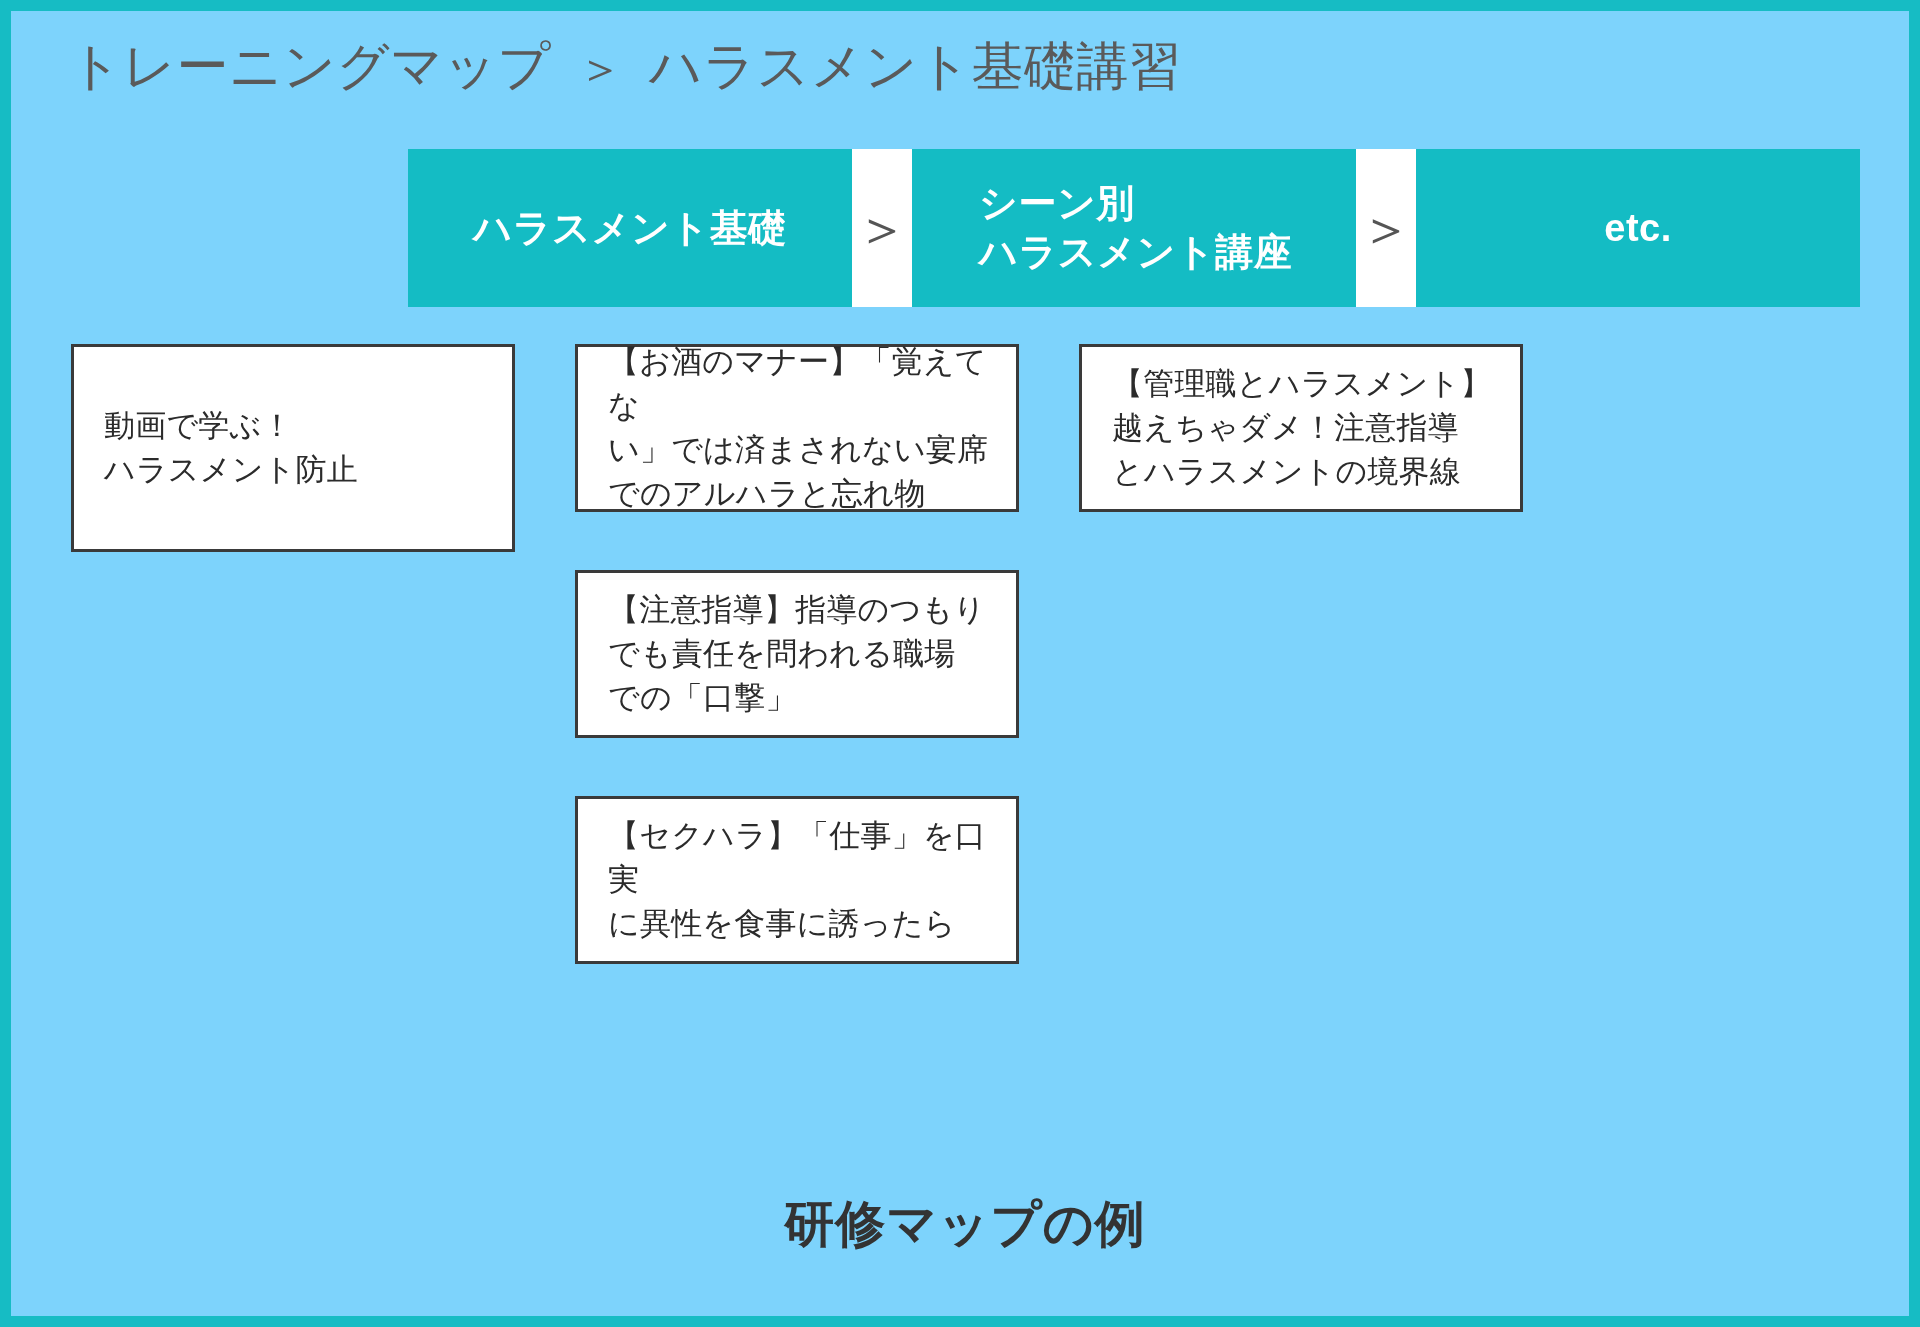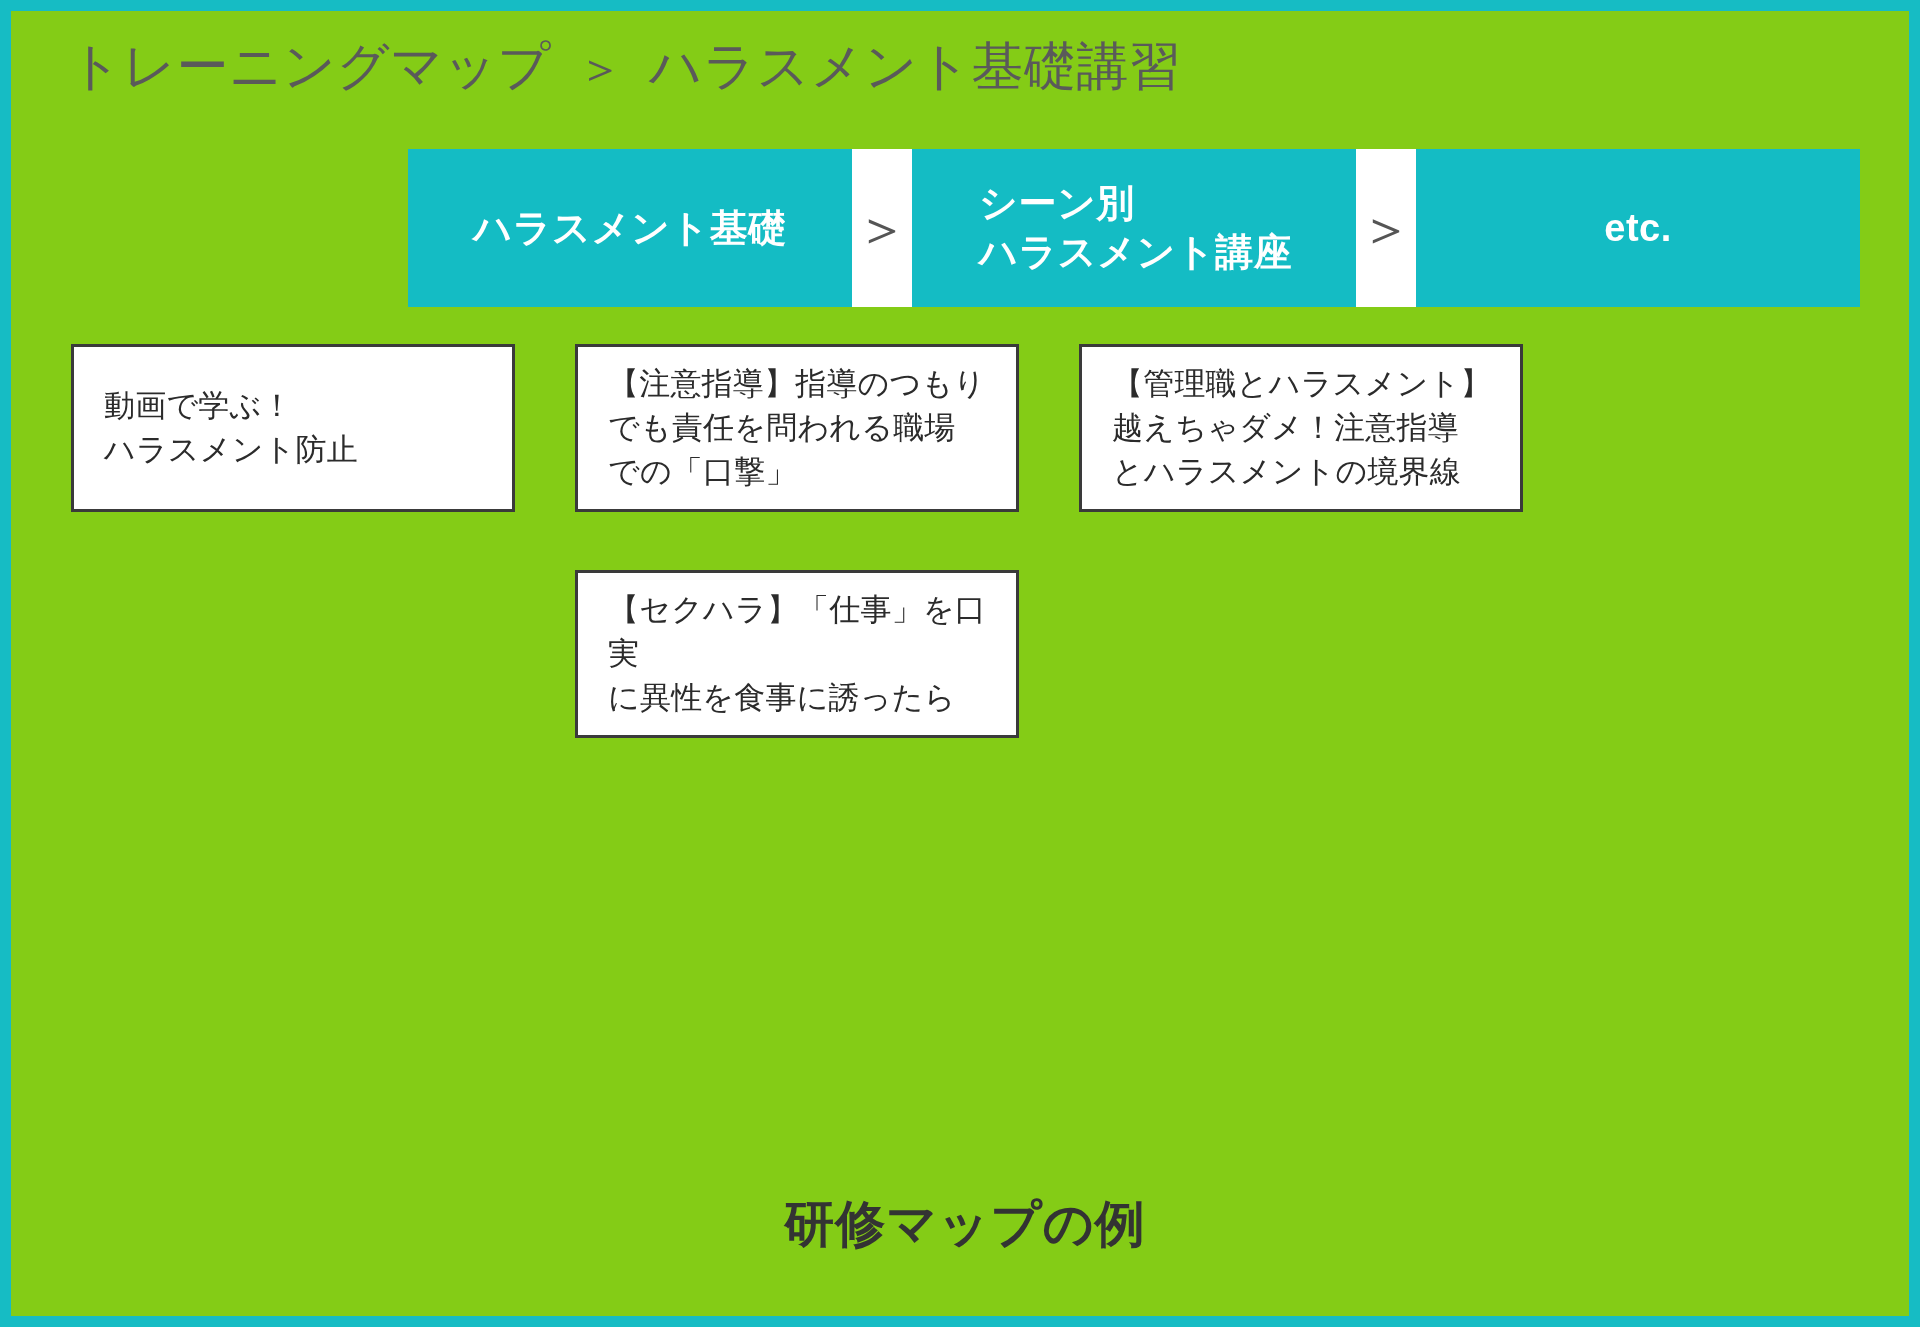--- a/index.html
+++ b/index.html
@@ -16,21 +16,21 @@
     height: 1327px;
     box-sizing: border-box;
     background: #ffffff;
     border: 11px solid #16bcc4;
     overflow: hidden;
   }
   #inner {
     position: relative;
     width: 100%;
     height: 100%;
-    background: #84cc16;
+    background: #7dd3fc;
   }
 
   
   #breadcrumb {
     position: absolute;
     left: 58px;
     top: 27px;
     display: flex;
     align-items: baseline;
     gap: 0px;
@@ -118,21 +118,21 @@
 
   .course-box {
     box-sizing: border-box;
     border: 3px solid #3a3a3a;
     background: #ffffff;
     padding: 30px 26px 30px 30px;
     margin-bottom: 58px;
     display: flex;
     align-items: center;
   }
-  .course-box.h-one { height: 168px; }
+  .course-box.h-one { height: 208px; }
   .course-box.h-three { height: 168px; }
   .course-text {
     font-size: 31px;
     line-height: 1.42;
     color: #2b2b2b;
     white-space: pre-line;
     letter-spacing: 0.2px;
   }
 
   
@@ -180,20 +180,25 @@
 
       <div class="col c1">
         <div class="course-box h-one">
           <span class="course-text">動画で学ぶ！
 ハラスメント防止</span>
         </div>
       </div>
 
       <div class="col c2">
         <div class="course-box h-three">
+          <span class="course-text">【お酒のマナー】「覚えてな
+い」では済まされない宴席
+でのアルハラと忘れ物</span>
+        </div>
+        <div class="course-box h-three">
           <span class="course-text">【注意指導】指導のつもり
 でも責任を問われる職場
 での「口撃」</span>
         </div>
         <div class="course-box h-three">
           <span class="course-text">【セクハラ】「仕事」を口実
 に異性を食事に誘ったら</span>
         </div>
       </div>
 

